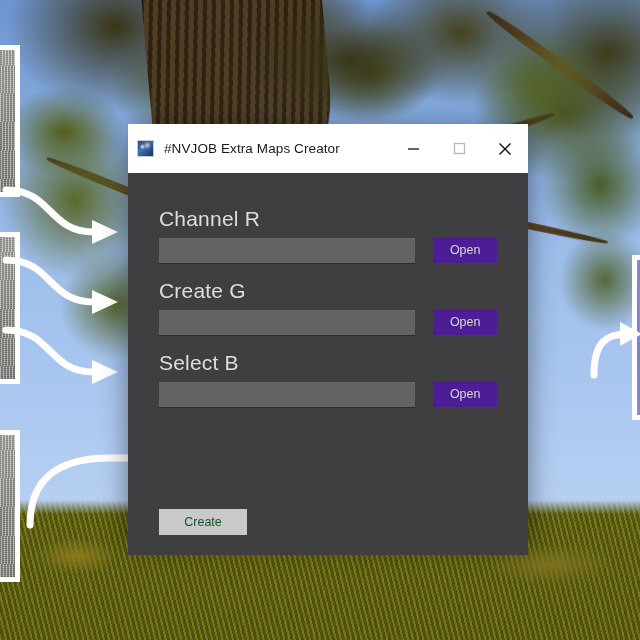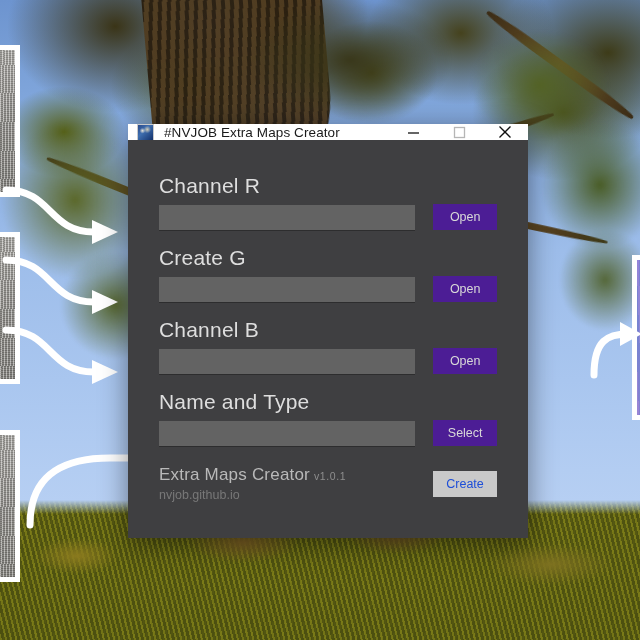--- a/index.html
+++ b/index.html
@@ -133,21 +133,21 @@
   .app-window {
     position: absolute;
     left: 128px;
     top: 124px;
     width: 400px;
     height: 414px;
     background: #3f3f41;
     box-shadow: 0 6px 26px rgba(0,0,0,0.45);
   }
   .titlebar {
-    height: 16px;
+    height: 49px;
     background: #ffffff;
     display: flex;
     align-items: center;
     padding-left: 9px;
     box-sizing: border-box;
   }
   .title-icon {
     width: 17px; height: 17px;
     flex: 0 0 auto;
     border: 1px solid #c9c9c9;
@@ -234,23 +234,23 @@
     letter-spacing: 0.6px;
     font-family: "Liberation Sans", sans-serif;
   }
   .app-url {
     color: #787878;
     font-size: 12.5px;
     margin-top: 3px;
     font-family: "Liberation Sans", sans-serif;
   }
   .create-btn {
-    width: 64px; height: 26px;
+    width: 88px; height: 26px;
     background: #c9c9c9;
-    color: #1d4ed8;
+    color: #14532d;
     border: none;
     font-size: 12.5px;
     cursor: pointer;
     align-self: center;
     font-family: "Liberation Sans", sans-serif;
   }
 </style>
 </head>
 <body>
 
@@ -351,40 +351,27 @@
 
       <div class="field-group" style="top:106px;">
         <div class="field-label">Create G</div>
         <div class="field-row">
           <input class="text-input" type="text" placeholder="" style="">
           <button class="action-btn">Open</button>
         </div>
       </div>
 
       <div class="field-group" style="top:178px;">
-        <div class="field-label">Channel B</div>
+        <div class="field-label">Select B</div>
         <div class="field-row">
           <input class="text-input" type="text" placeholder="" style="">
           <button class="action-btn">Open</button>
         </div>
       </div>
 
-      <div class="field-group" style="top:250px;">
-        <div class="field-label">Name and Type</div>
-        <div class="field-row">
-          <input class="text-input" type="text" placeholder="" style="">
-          <button class="action-btn">Select</button>
-        </div>
-      </div>
 
       <div class="footer">
-        <div class="footer-text">
-          <div>
-            <span class="app-name">Extra Maps Creator</span><span class="app-version">v1.0.1</span>
-          </div>
-          <div class="app-url">nvjob.github.io</div>
-        </div>
         <button class="create-btn">Create</button>
       </div>
 
     </div>
   </div>
 </div>
 
 </body></html>

